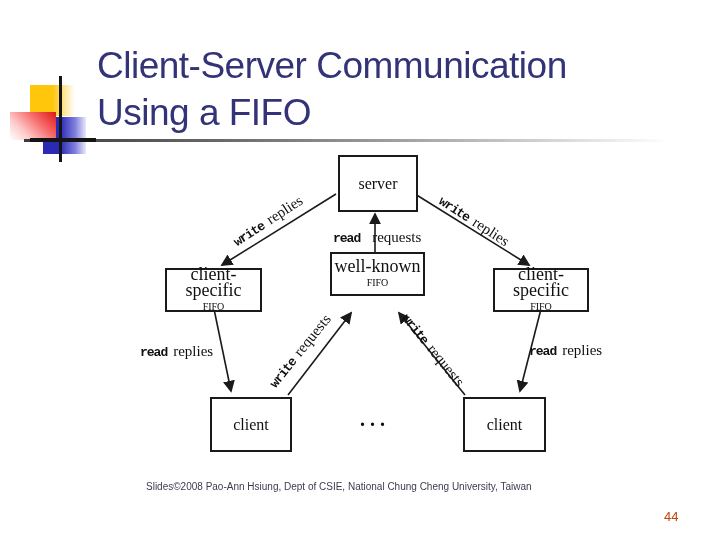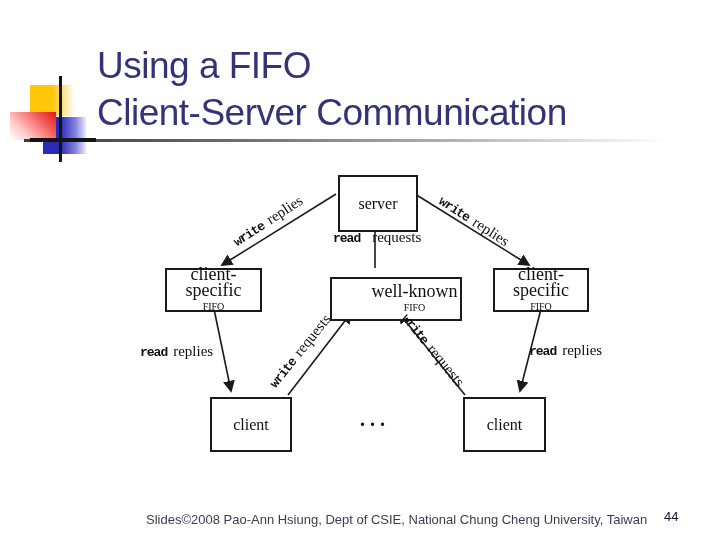--- a/index.html
+++ b/index.html
@@ -26,60 +26,60 @@
     background:linear-gradient(to right,#3a3a3a 0%,#6a6a6a 30%,#a8a8a8 60%,rgba(255,255,255,0) 97%);}
   
   #connectors{position:absolute;left:0;top:0;width:720px;height:540px;z-index:6;}
   .box{
     position:absolute;z-index:7;background:#ffffff;border:2px solid #1a1a1a;
     display:flex;flex-direction:column;align-items:center;justify-content:center;
     color:#101010;font-family:"Liberation Serif",serif;text-align:center;
   }
   .box .l1{font-size:18px;line-height:16px;}
   .box .l2{font-size:10px;line-height:17px;}
-  .box-server{left:338px;top:155px;width:76px;height:53px;font-size:16px;margin-top:20px;}
+  .box-server{left:338px;top:155px;width:76px;height:53px;font-size:16px;}
   .box-left-fifo{left:165px;top:268px;width:93px;height:40px;}
-  .box-center-fifo{left:330px;top:277px;width:91px;height:40px;padding-left:37px;}
+  .box-center-fifo{left:330px;top:252px;width:91px;height:40px;}
   .box-right-fifo{left:493px;top:268px;width:92px;height:40px;}
   .box-left-client{left:210px;top:397px;width:78px;height:51px;font-size:16px;}
   .box-right-client{left:463px;top:397px;width:79px;height:51px;font-size:16px;}
   .lbl{position:absolute;z-index:8;white-space:nowrap;color:#101010;display:flex;align-items:baseline;}
   .lbl .verb{font-family:"Liberation Mono","DejaVu Sans Mono",monospace;font-weight:700;font-size:13px;letter-spacing:-1px;}
   .lbl .noun{font-family:"Liberation Serif",serif;font-size:15px;margin-left:6px;}
   .lbl-read-requests{left:333px;top:229px;}
   .lbl-read-requests .noun{margin-left:12px;}
   .lbl-write-replies-left{left:268px;top:221px;transform:translate(-50%,-50%) rotate(-33deg);}
   .lbl-write-replies-right{left:474px;top:221px;transform:translate(-50%,-50%) rotate(33deg);}
   .lbl-write-requests-left{left:300px;top:351px;transform:translate(-50%,-50%) rotate(-51deg);}
   .lbl-write-requests-right{left:433px;top:350px;transform:translate(-50%,-50%) rotate(51deg);}
   .lbl-read-replies-left{left:140px;top:343px;}
   .lbl-read-replies-right{left:529px;top:342px;}
   .ellipsis{
     position:absolute;left:375px;top:408px;transform:translateX(-50%);z-index:7;
     font-family:"Liberation Serif",serif;font-size:20px;font-weight:700;letter-spacing:5px;color:#101010;
   }
   
-  .footer-credit{position:absolute;left:146px;top:512px;font-size:13px;color:#3c3c50;white-space:nowrap;}
-  .page-number{position:absolute;left:664px;top:509px;font-size:13px;color:#0f172a;}
+  .footer-credit{position:absolute;left:146px;top:481px;font-size:10px;color:#3c3c50;white-space:nowrap;}
+  .page-number{position:absolute;left:664px;top:509px;font-size:13px;color:#c2410c;}
 </style>
 </head>
 <body>
 
 <div id="slide">
 
   <div class="sq sq-yellow"></div>
   <div class="sq sq-blue"></div>
   <div class="sq sq-red"></div>
   <div class="vline"></div>
   <div class="hline-black"></div>
   <div class="rule"></div>
 
   <div class="title">
+    <div>Client-Server Communication</div>
     <div>Using a FIFO</div>
-    <div>Client-Server Communication</div>
   </div>
 
   <svg id="connectors" viewBox="0 0 720 540">
     <defs>
       <marker id="ah" viewBox="0 0 10 10" refX="8.5" refY="5" markerWidth="7.5" markerHeight="7.5" orient="auto">
         <path d="M0,0 L10,5 L0,10 z" fill="#1a1a1a"></path>
       </marker>
     </defs>
     <g stroke="#1a1a1a" stroke-width="1.6" fill="none">
       <line x1="336" y1="194" x2="222" y2="265" marker-end="url(#ah)"></line>

